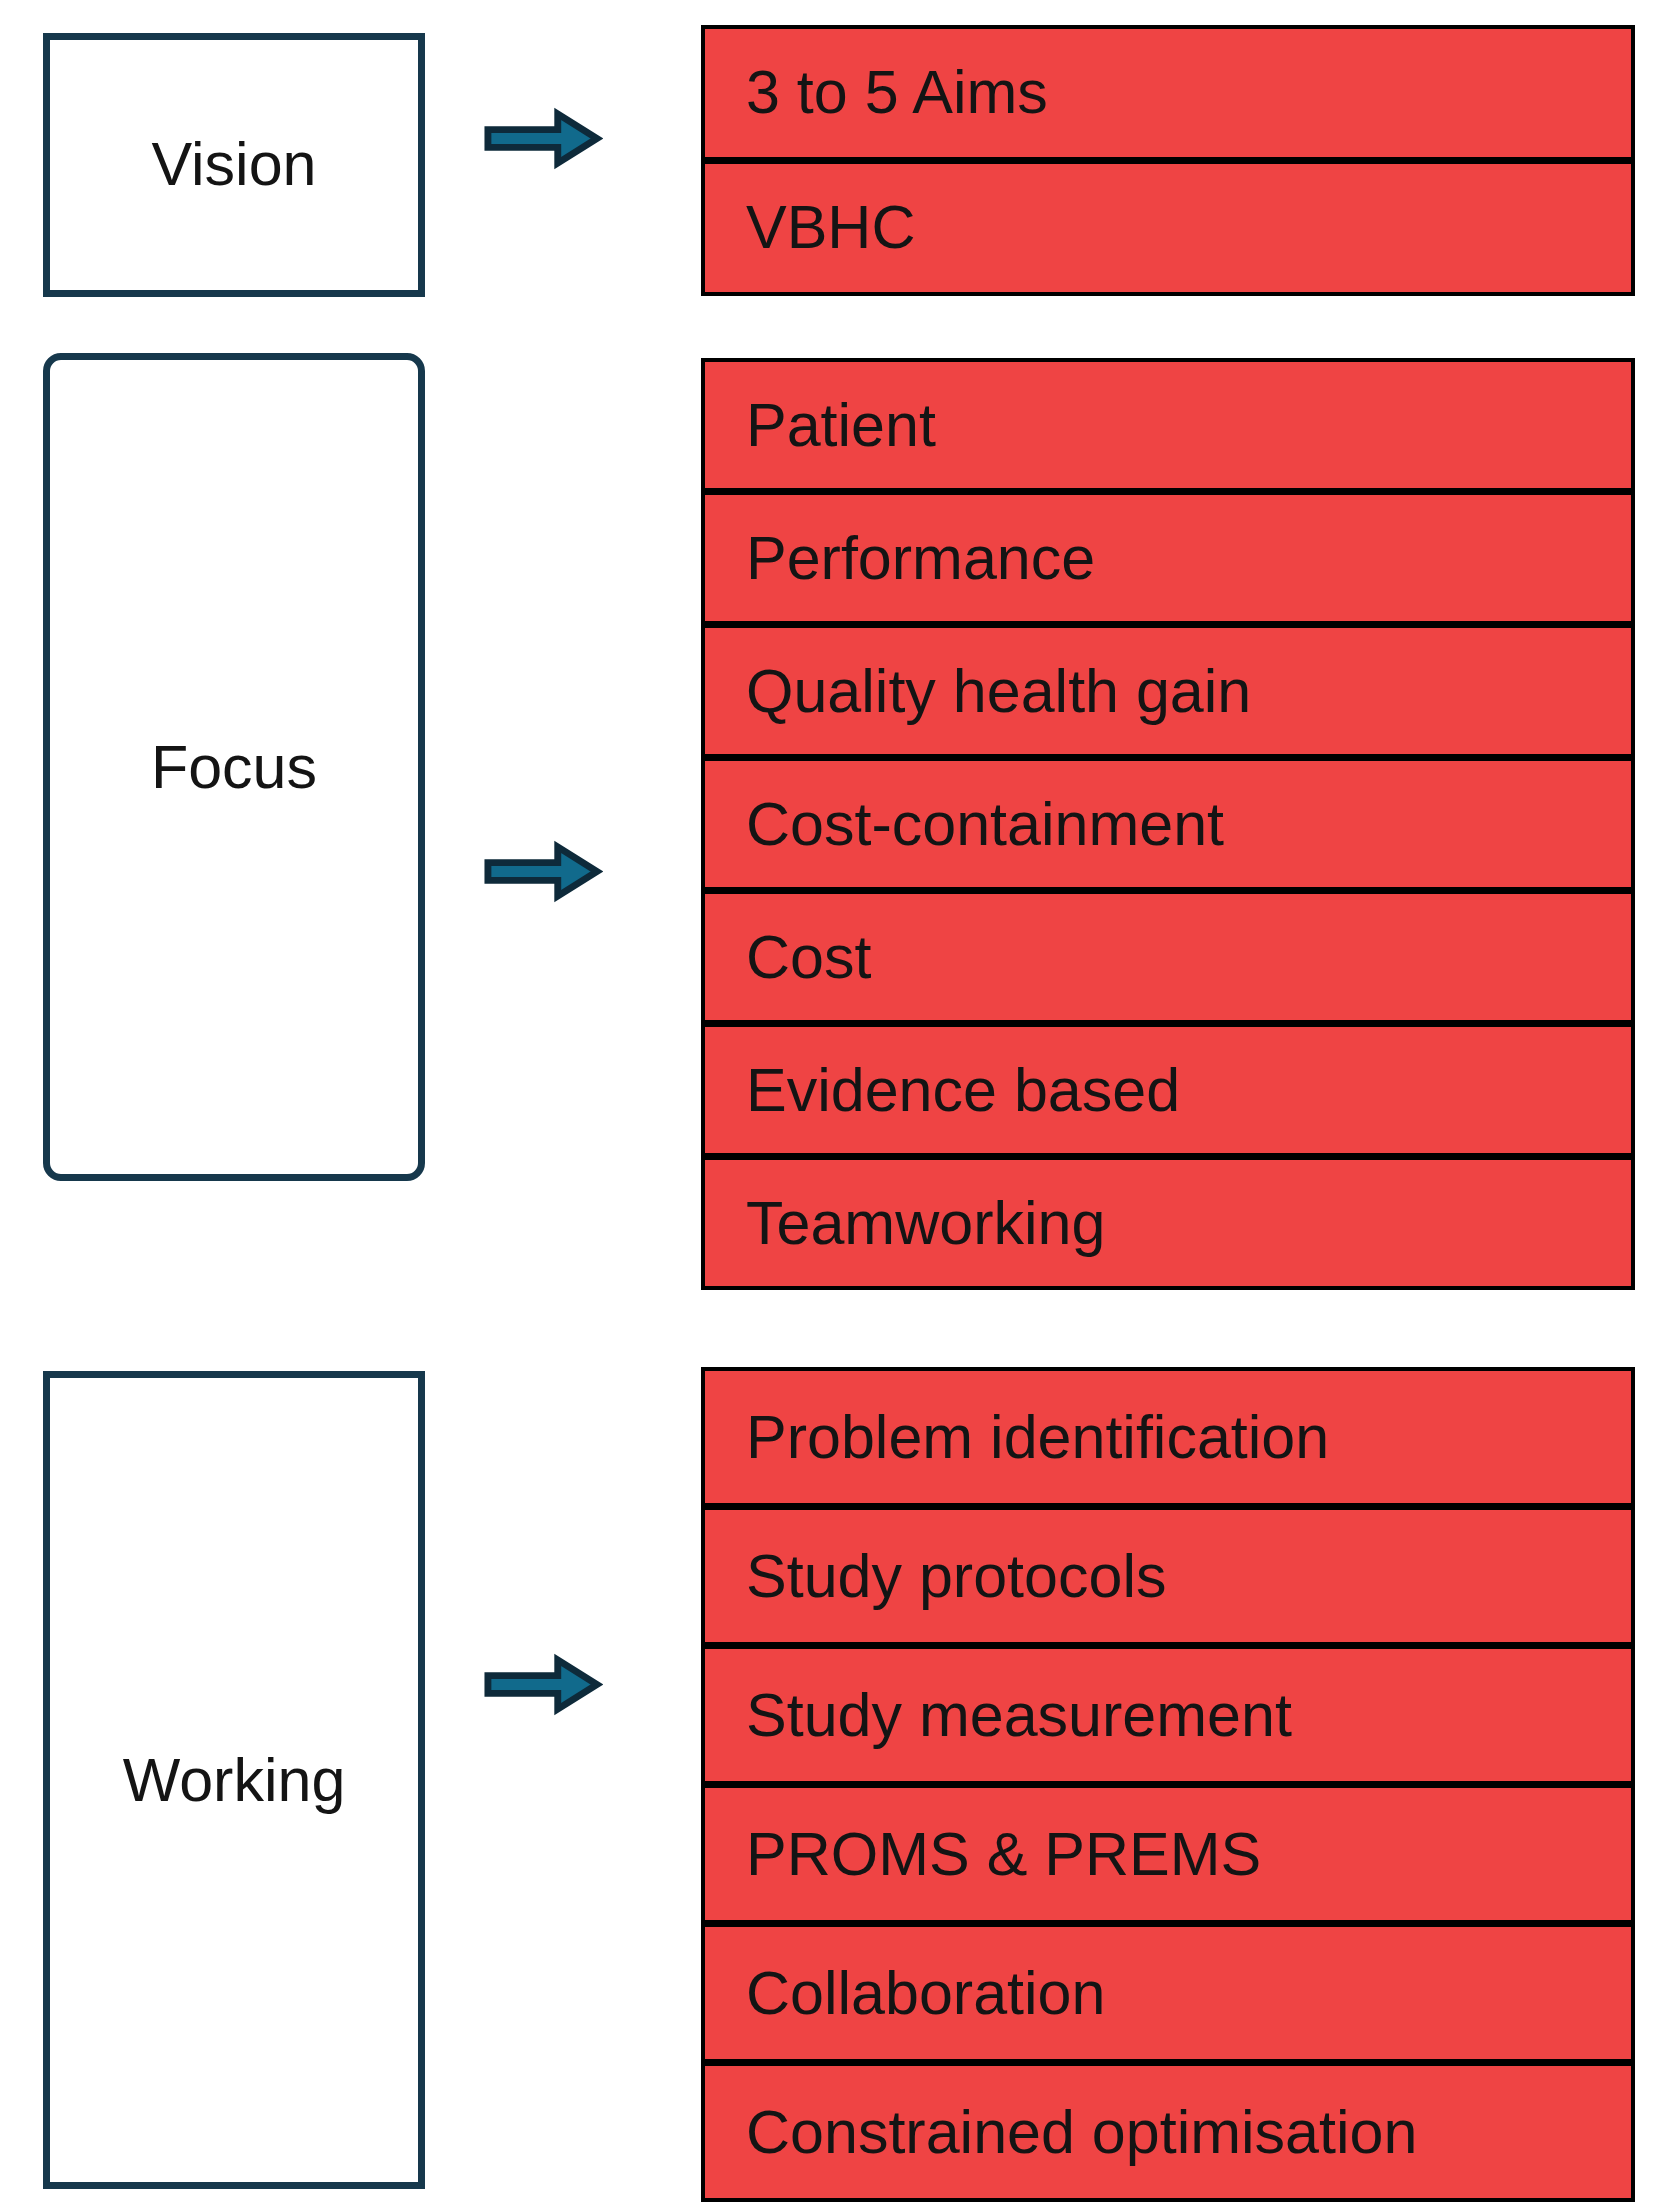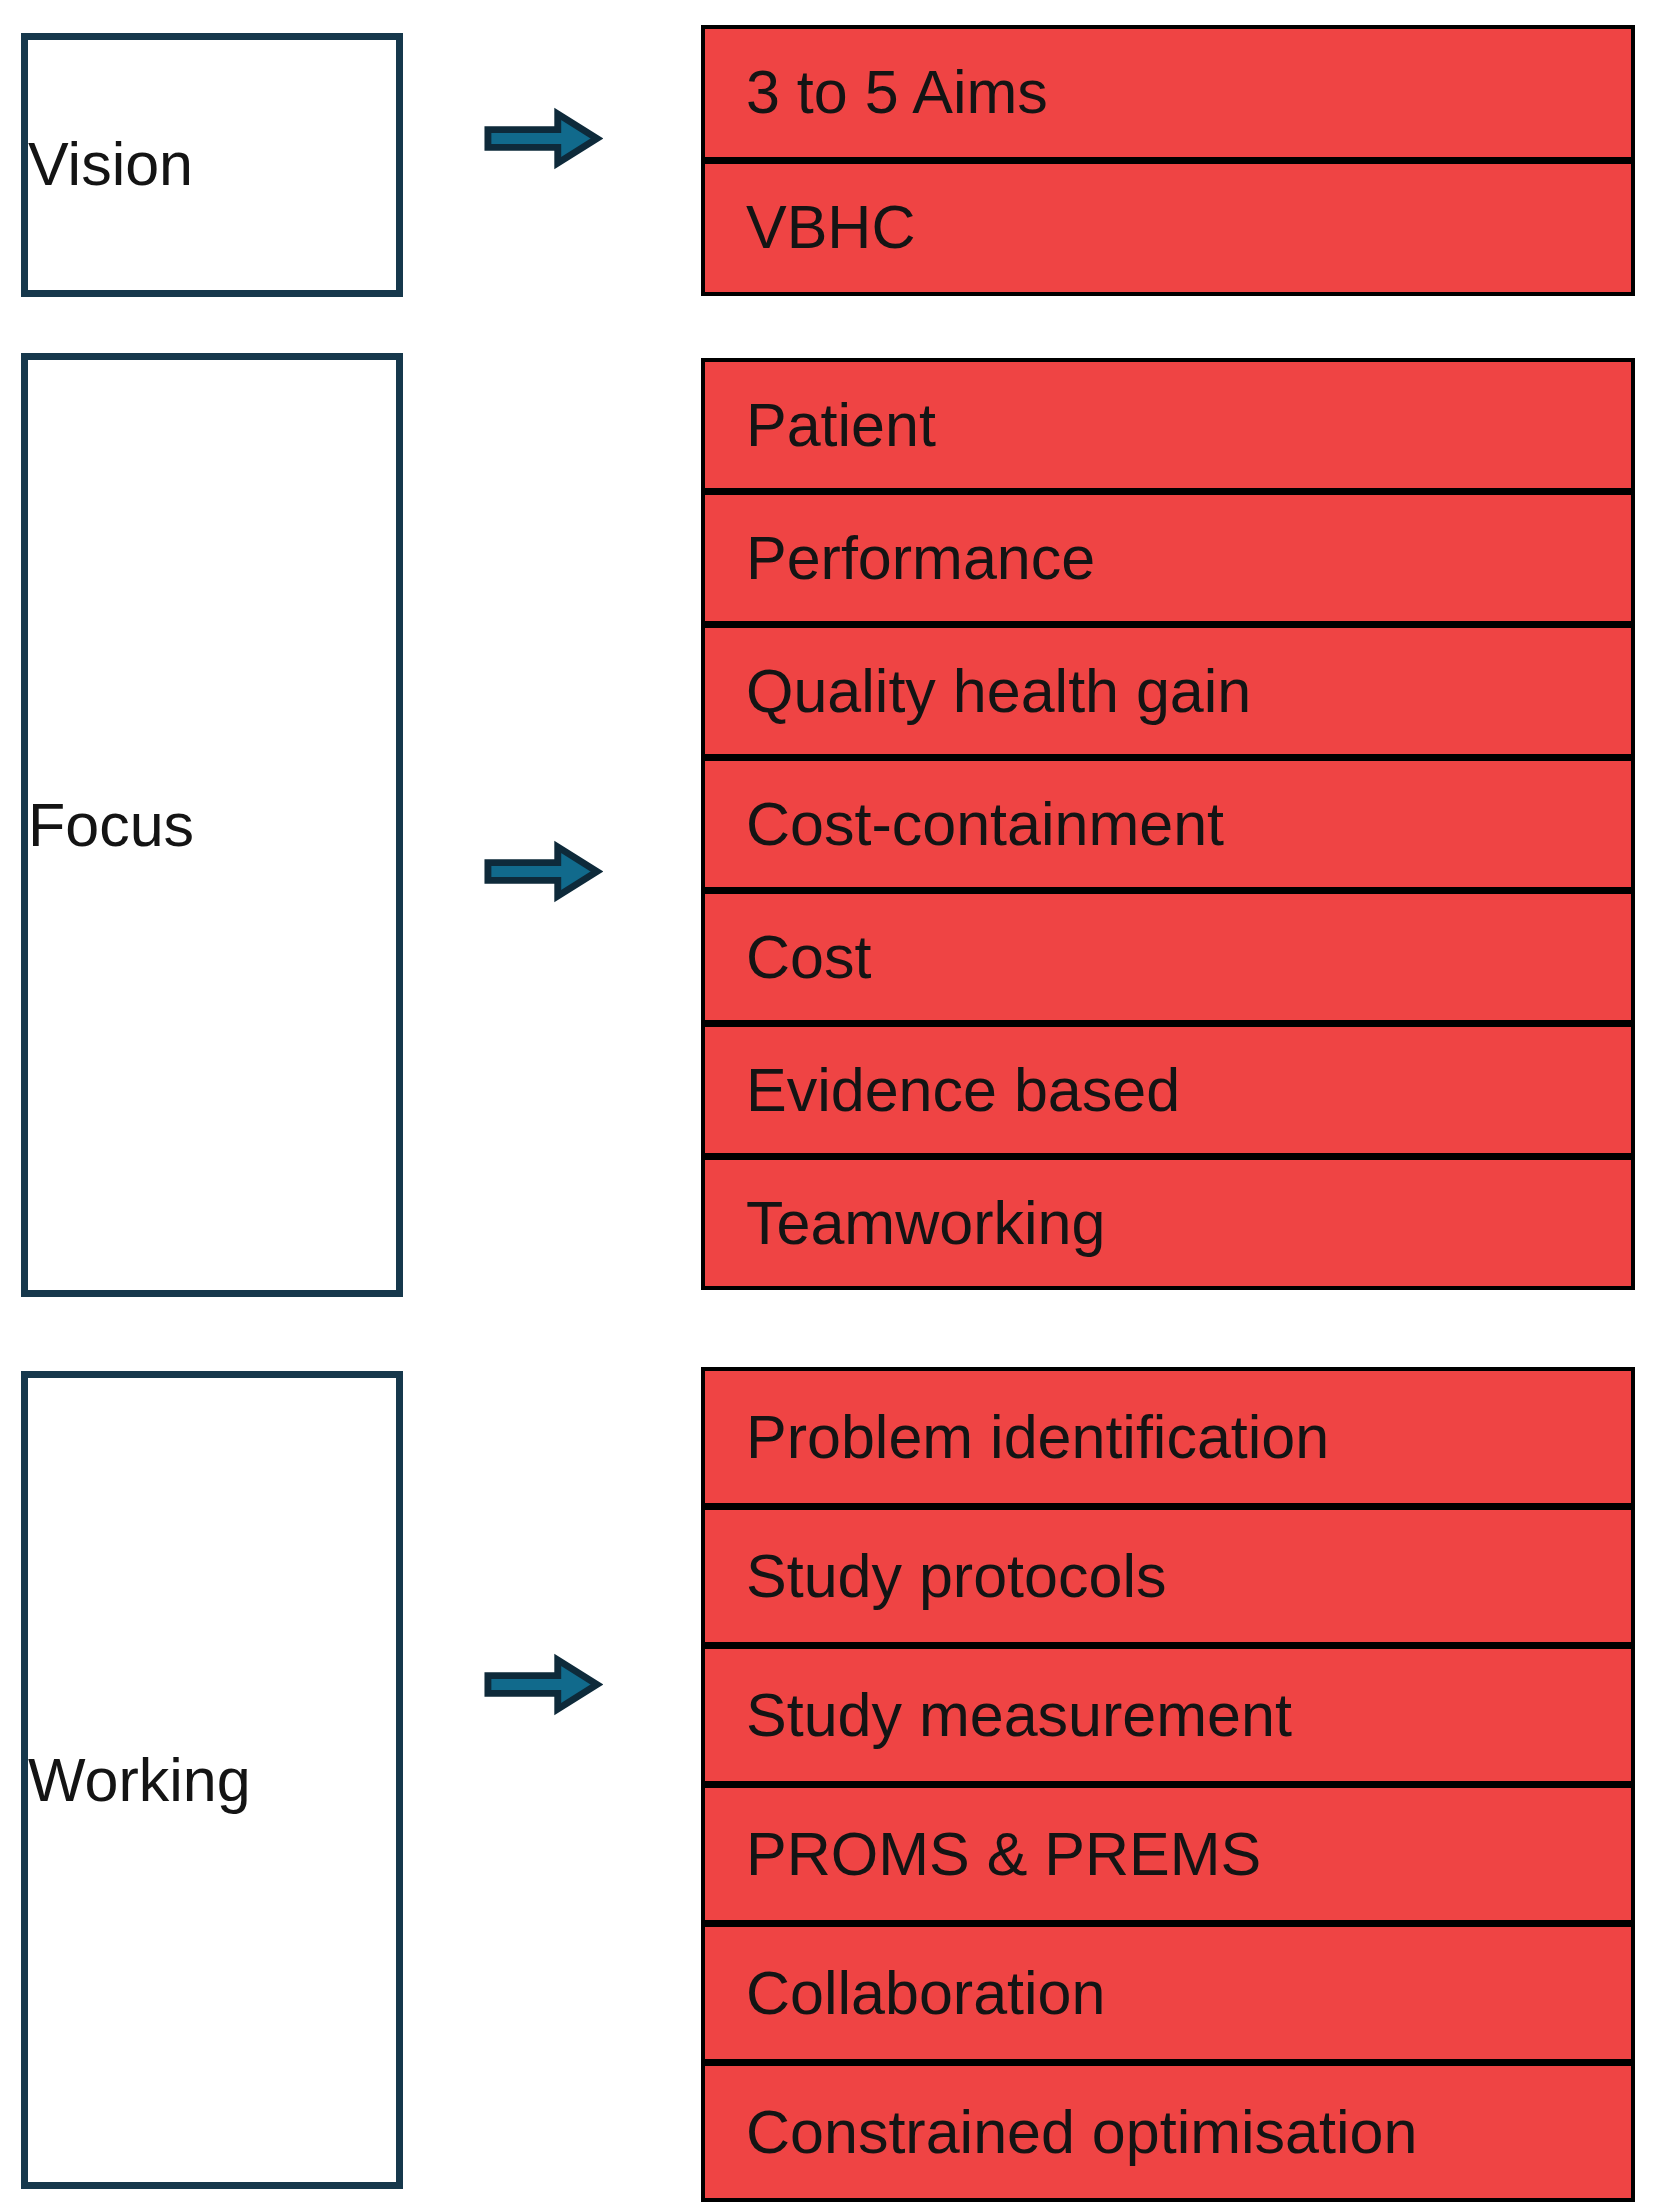--- a/index.html
+++ b/index.html
@@ -13,35 +13,36 @@
     height: 2207px;
     background: #ffffff;
     font-family: "Liberation Sans", sans-serif;
     color: var(--text, #141414);
     overflow: hidden;
   }
 
   
   .lbox {
     position: absolute;
-    left: 21px;
+    left: 43px;
     width: 382px;
     box-sizing: border-box;
     border: 7.9px solid var(--left-box-border, #16384c);
     background: #ffffff;
     display: flex;
     align-items: center;
+    justify-content: center;
   }
   .lbox span {
     font-size: 61px;
     line-height: 1;
     color: var(--text, #141414);
   }
   .lbox.vision  { top: 32.5px;   height: 264px; }
-  .lbox.focus   { top: 353px;  height: 944px; }
+  .lbox.focus   { top: 353px;  height: 828px; border-radius: 18px; }
   .lbox.working { top: 1371px; height: 818px; }
 
   
   .arrow {
     position: absolute;
     left: 483px;
     width: 120px;
     height: 65px;
   }
   .arrow.a1 { top: 106px; }

